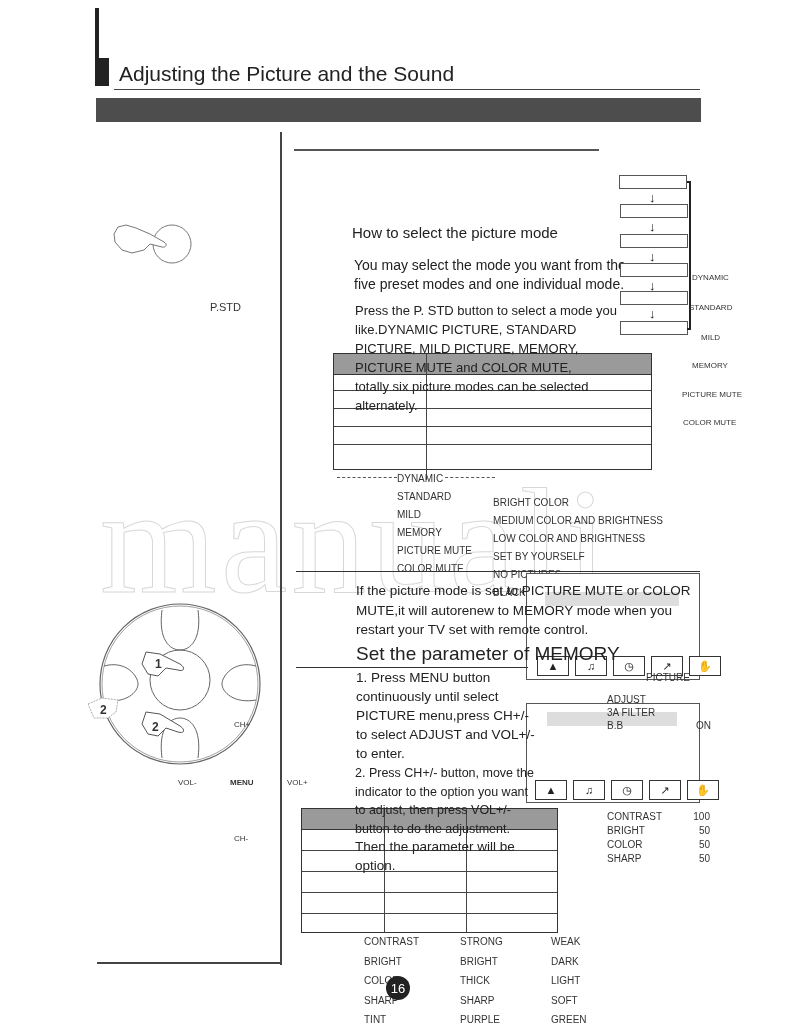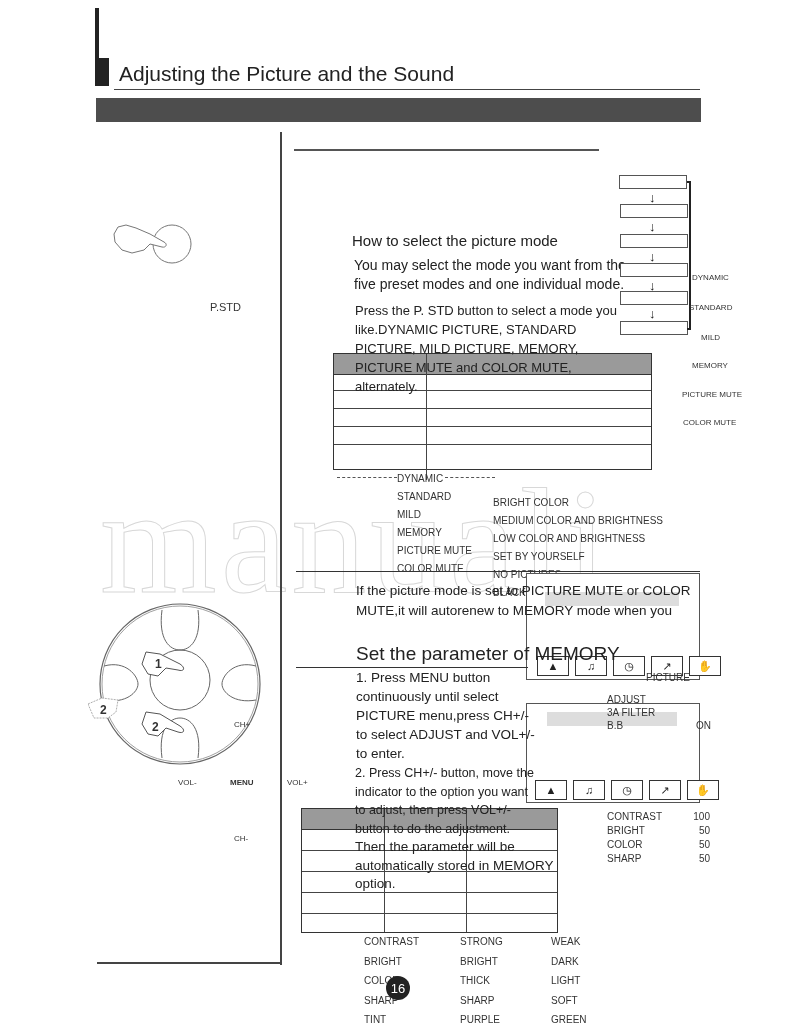--- a/index.html
+++ b/index.html
@@ -48,38 +48,39 @@
 <div class="abs col-divider"></div>
 <div class="abs bottom-rule"></div>
 <div class="abs top-rule"></div>
 
 <svg class="abs" style="left:112px;top:222px;" width="84" height="48">
   <circle cx="60" cy="22" r="19" fill="none" stroke="#777" stroke-width="1"></circle>
   <path d="M6,5 L14,3 L24,6 L38,12 L52,20 C56,22 54,26 50,25 L38,22 L32,28 L20,31 L10,28 L3,20 L2,12 Z" fill="#fff" stroke="#777" stroke-width="1"></path>
 </svg>
 <div class="abs sm" style="left:210px;top:301px;font-size:11px;">P.STD</div>
 
-<div class="abs txt" style="left:352px;top:223px;font-size:15px;margin-top:8px;">How to select the picture mode</div>
+<div class="abs txt" style="left:352px;top:223px;font-size:15px;">How to select the picture mode</div>
 <div class="abs txt" style="left:354px;top:255px;">You may select the mode you want from the</div>
 <div class="abs txt" style="left:354px;top:274px;">five preset modes and one individual mode.</div>
 
 <div class="abs tbl" style="left:333px;top:353px;width:317px;height:115px;">
   <div class="tbl-head"></div>
   <div class="tbl-row" style="top:36px;"></div>
   <div class="tbl-row" style="top:54px;"></div>
   <div class="tbl-row" style="top:72px;"></div>
   <div class="tbl-row" style="top:90px;"></div>
   <div class="abs" style="left:92px;top:0;width:1px;height:126px;background:#444;"></div>
 </div>
 
 <div class="abs txt" style="left:355px;top:301px;font-size:13px;line-height:19px;">
   <div>Press the P. STD button to select a mode you</div>
   <div>like.DYNAMIC PICTURE, STANDARD</div>
   <div>PICTURE, MILD PICTURE, MEMORY,</div>
   <div>PICTURE MUTE and COLOR MUTE,</div>
+  <div>totally six picture modes can be selected</div>
   <div>alternately.</div>
 </div>
 
 <div class="abs" style="left:619px;top:175px;width:80px;height:160px;">
   <div class="abs modebox" style="left:0;top:0;"></div>
   <div class="abs arrow" style="left:30px;top:16px;">↓</div>
   <div class="abs modebox" style="left:1px;top:29px;"></div>
   <div class="abs arrow" style="left:30px;top:45px;">↓</div>
   <div class="abs modebox" style="left:1px;top:59px;"></div>
   <div class="abs arrow" style="left:30px;top:75px;">↓</div>
@@ -126,20 +127,21 @@
     <div class="osd-icon">♫</div>
     <div class="osd-icon">◷</div>
     <div class="osd-icon">↗</div>
     <div class="osd-icon">✋</div>
   </div>
 </div>
 
 <div class="abs txt" style="left:356px;top:581px;font-size:13.5px;line-height:19.5px;">
   <div>If the picture mode is set to PICTURE MUTE or COLOR</div>
   <div>MUTE,it will autorenew to MEMORY mode when you</div>
+  <div>restart your TV set with remote control.</div>
 </div>
 
 <div class="abs txt" style="left:356px;top:642px;font-size:19px;line-height:24px;">Set the parameter of MEMORY</div>
 <div class="abs hline" style="left:296px;top:667px;width:232px;"></div>
 <div class="abs sm" style="left:646px;top:672px;">PICTURE</div>
 
 <div class="abs osd" style="left:526px;top:703px;width:172px;height:98px;">
   <div class="abs hl" style="left:20px;top:8px;width:130px;height:14px;"></div>
   <div class="abs" style="left:8px;top:76px;display:flex;gap:6px;">
     <div class="osd-icon">▲</div>
@@ -173,21 +175,20 @@
   <div class="abs" style="left:82px;top:0;width:1px;height:123px;background:#444;"></div>
   <div class="abs" style="left:164px;top:0;width:1px;height:123px;background:#444;"></div>
 </div>
 
 <div class="abs txt" style="left:355px;top:764px;font-size:12.5px;line-height:18.5px;">
   <div>2. Press CH+/- button, move the</div>
   <div>indicator to the option you want</div>
   <div>to adjust, then press VOL+/-</div>
   <div>button to do the adjustment.</div>
   <div style="font-size:13.5px;">Then the parameter will be</div>
-  <div style="font-size:13.5px;">automatically stored in MEMORY</div>
   <div style="font-size:13.5px;">option.</div>
 </div>
 
 <div class="abs sm" style="left:607px;top:810px;line-height:14px;">
   <div>CONTRAST</div>
   <div>BRIGHT</div>
   <div>COLOR</div>
   <div>SHARP</div>
 </div>
 <div class="abs sm" style="left:682px;top:810px;width:28px;text-align:right;line-height:14px;">

